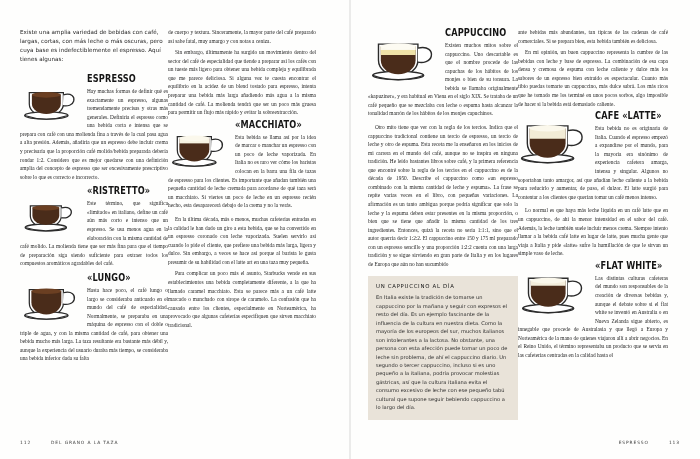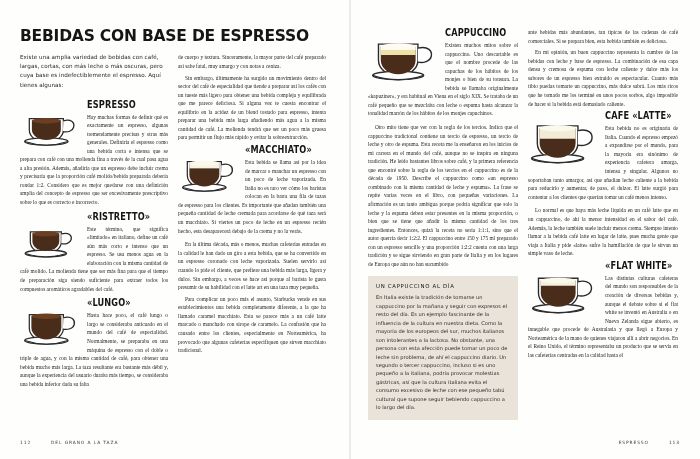--- a/index.html
+++ b/index.html
@@ -28,21 +28,21 @@
   .gutter {
     position: absolute;
     left: 349px; top: 0;
     width: 2px; height: 459px;
     background: linear-gradient(to right, rgba(0,0,0,0.10), rgba(0,0,0,0.05), rgba(0,0,0,0.10));
     z-index: 5;
   }
 
   .cols {
     display: flex;
-    gap: 10px;
+    gap: 0;
     height: 100%;
   }
   .col {
     width: 148px;
     position: relative;
   }
   .page.right .col { width: 150px; }
 
   h1.title {
     font-family: "DejaVu Sans", sans-serif;
@@ -142,21 +142,20 @@
   .footer .num { font-weight: normal; }
   .footer.left .num { margin-right: 20px; }
   .footer.right .num { margin-left: 20px; }
 </style>
 </head>
 <body>
 
 <div class="spread">
 
   <div class="page left">
-    <h1 class="title">BEBIDAS CON BASE DE ESPRESSO</h1>
 
     <div class="cols">
 
       <div class="col">
         <p class="intro">Existe una amplia variedad de bebidas con café, largas, cortas, con más leche o más oscuras, pero cuya base es indefectiblemente el espresso. Aquí tienes algunas:</p>
 
         <div class="sechead">
           <div class="cupwrap">
             <svg viewBox="0 0 120 100">
               <g fill="none" stroke="#2b2b2b" stroke-width="2.4">

